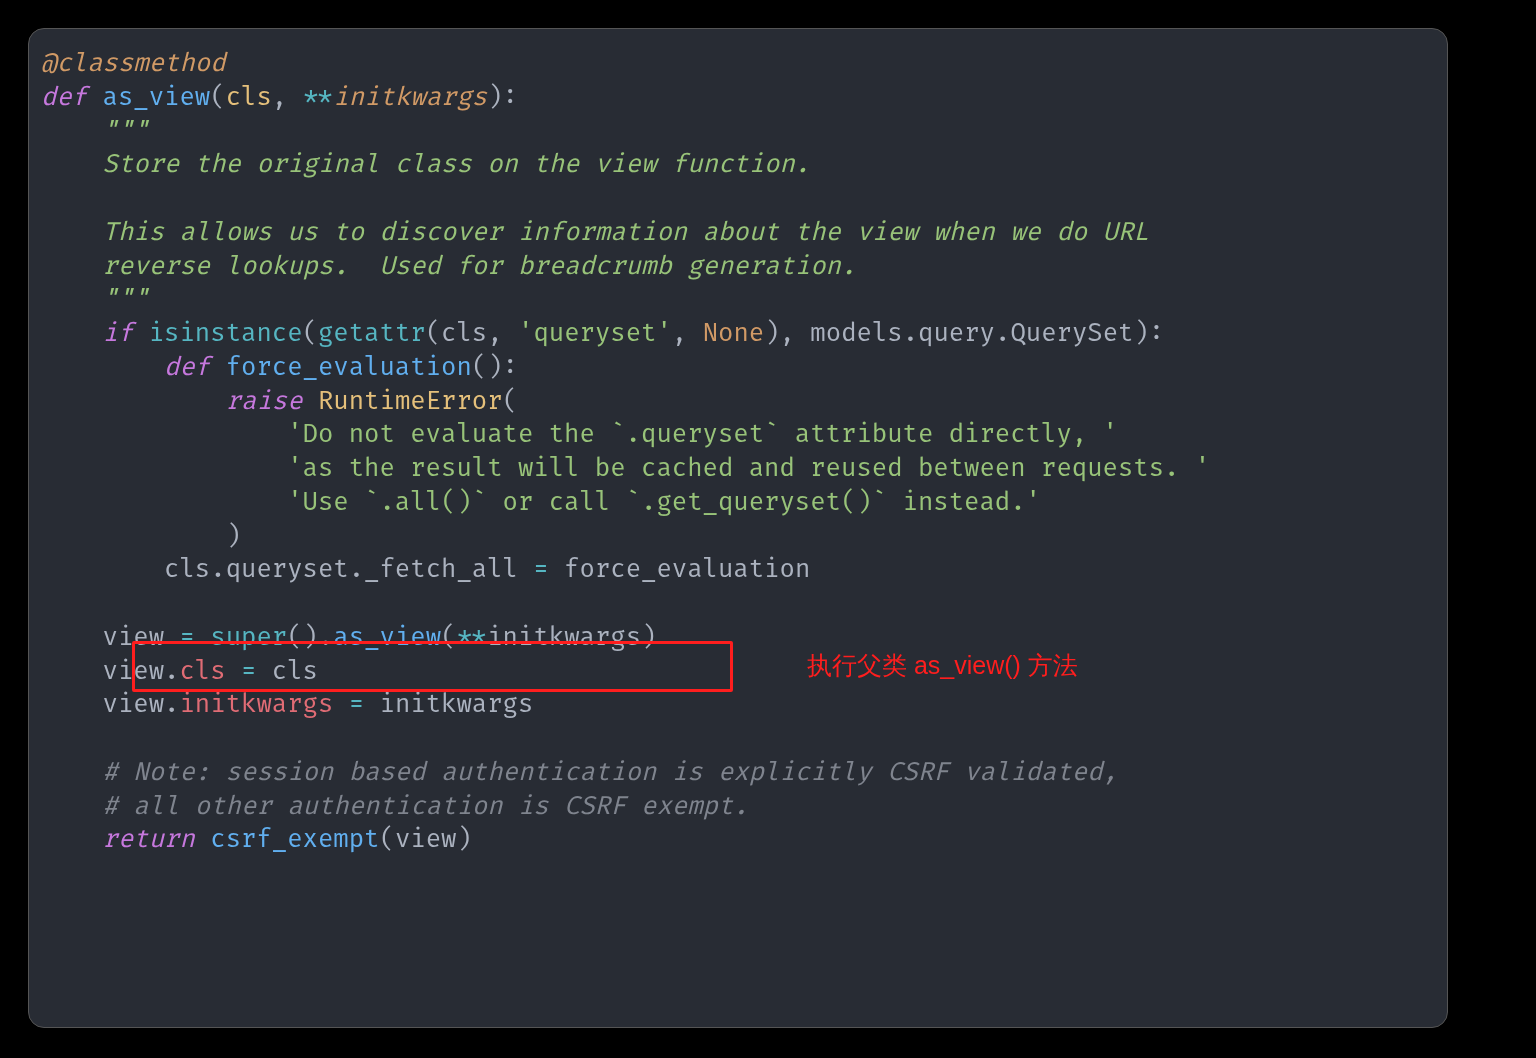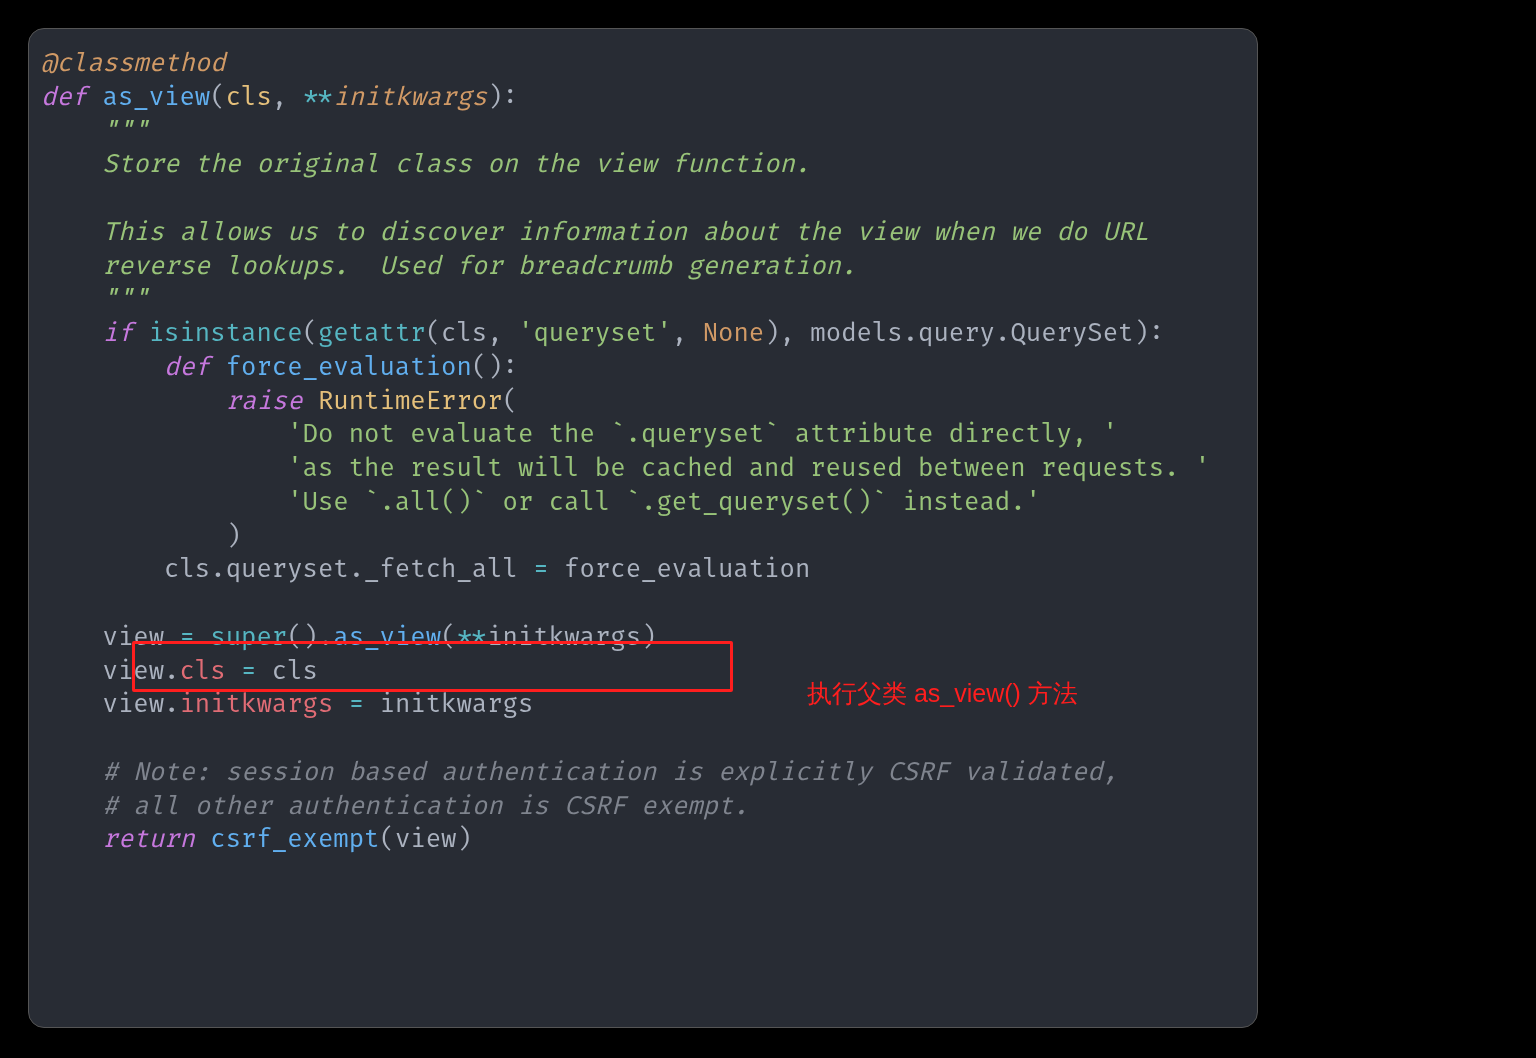--- a/index.html
+++ b/index.html
@@ -1,19 +1,19 @@
 <!DOCTYPE html>
 <html><head>
 <meta charset="utf-8">
 <style>
   html,body{margin:0;padding:0;background:#000;width:1536px;height:1058px;overflow:hidden}
   .frame{
     position:relative;
     margin:28px;
-    width:1230px;
+    width:1420px;
     height:1000px;
     background:#282c34;
     border:1px solid #555;
     border-radius:16px;
     box-sizing:border-box;
     overflow:hidden;
   }
   pre{
     margin:0;
     padding:18px 12px 12px 12px;
@@ -79,15 +79,15 @@
     <span class="tok-id">view</span><span class="tok-p">.</span><span class="tok-attr">cls</span><span class="tok-op"> = </span><span class="tok-id">cls</span>
     <span class="tok-id">view</span><span class="tok-p">.</span><span class="tok-attr">initkwargs</span><span class="tok-op"> = </span><span class="tok-id">initkwargs</span>
 
     <span class="tok-cmt"># Note: session based authentication is explicitly CSRF validated,</span>
     <span class="tok-cmt"># all other authentication is CSRF exempt.</span>
     <span class="tok-kw">return</span> <span class="tok-fn">csrf_exempt</span><span class="tok-p">(</span><span class="tok-id">view</span><span class="tok-p">)</span>
 </pre>
 
   <div class="redbox" style="left:103px;top:612px;width:595px;height:45px"></div>
 
-  <div class="note" style="left:778px;top:648px">执行父类 as_view() 方法</div>
+  <div class="note" style="left:778px;top:620px">执行父类 as_view() 方法</div>
 
 </div>
 
 </body></html>

